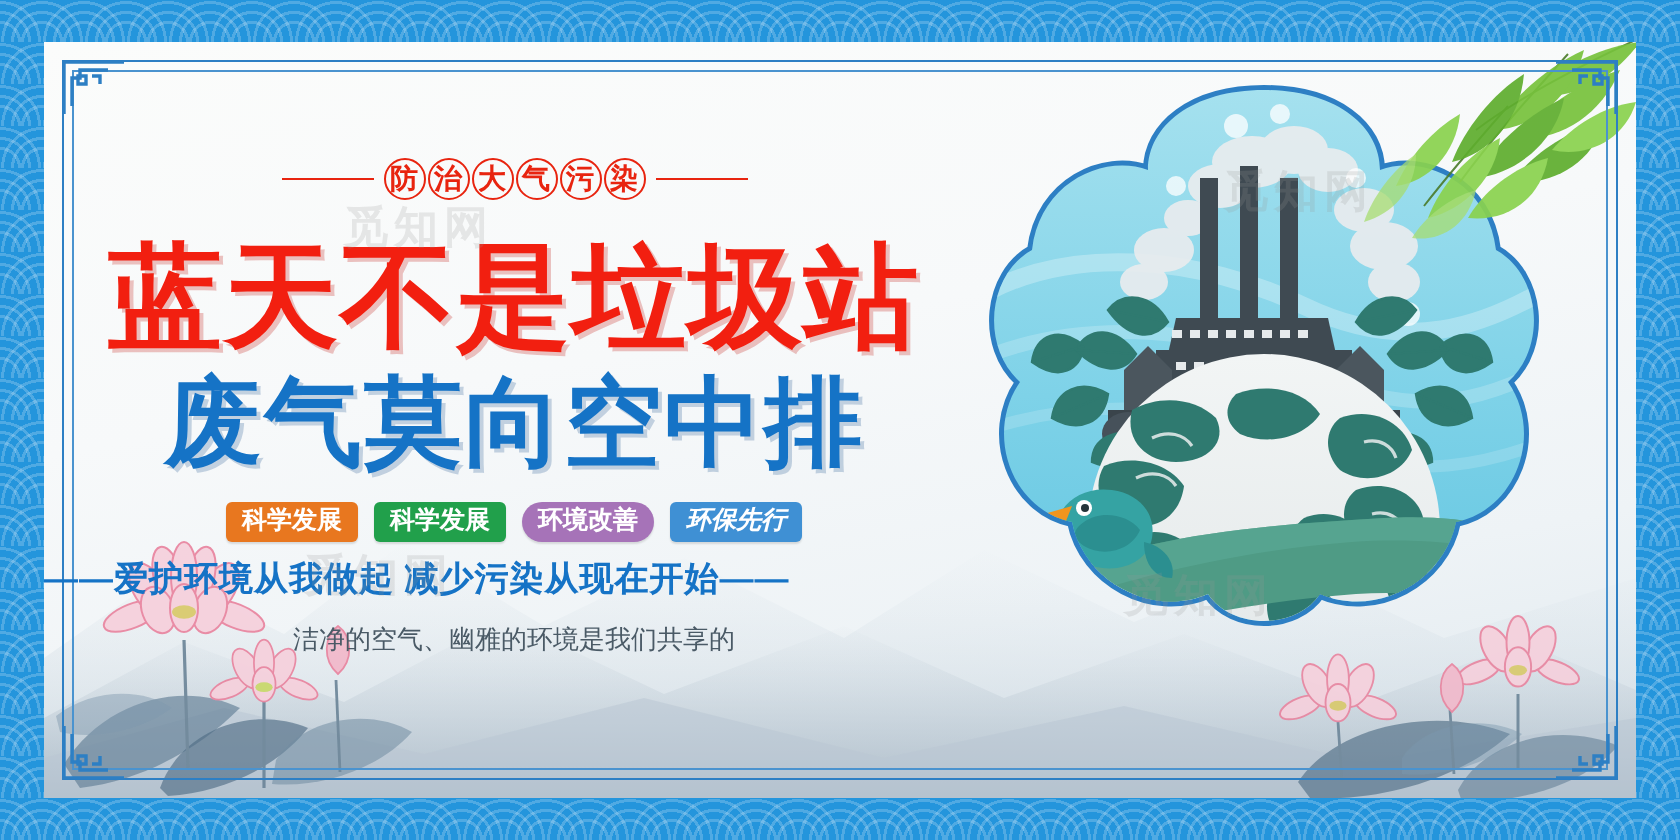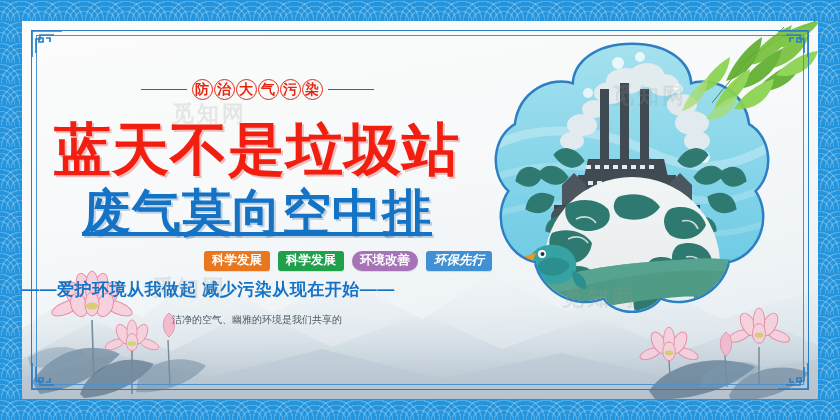--- a/index.html
+++ b/index.html
@@ -70,37 +70,37 @@
     top:97px; font-size:57px; line-height:62px; color:#f21f10;
     text-shadow:2px 2px 0 rgba(190,20,10,.25);
   }
   .headline2 {
     top:163px; font-size:49px; line-height:56px; color:#1573c6;
     text-shadow:2px 2px 0 rgba(10,70,130,.22);
   }
 
   .tags {
     position:absolute; left:0; top:230px; width:470px;
-    display:flex; justify-content:flex-end; gap:8px;
+    display:flex; justify-content:center; gap:8px;
   }
   .tag {
     padding:2px 8px 3px; border-radius:3px; color:#fff;
     font-size:12.5px; font-weight:bold; line-height:15px; white-space:nowrap;
     box-shadow:0 1px 1px rgba(0,0,0,.12);
   }
 
   .slogan {
     position:absolute; left:0; top:257px; width:470px;
     text-align:left; color:#1573c6; font-size:17px; font-weight:bold;
     letter-spacing:.5px; white-space:nowrap;
   }
 
   .subtext {
     position:absolute; left:0; top:288px; width:470px;
-    text-align:center; color:#4a5a66; font-size:10px; line-height:21px;
+    text-align:center; color:#4a5a66; font-size:13px; line-height:21px;
   }
   .subtext div { white-space:nowrap; }
 
   
   #illo { position:absolute; left:470px; top:12px; width:280px; height:290px; }
 
   
   #bamboo { position:absolute; right:-6px; top:-4px; width:190px; height:110px; }
 
   
@@ -456,21 +456,21 @@
           <span class="rt-ch" style="color: rgb(232, 36, 15); border-color: rgb(232, 36, 15);">治</span>
           <span class="rt-ch" style="color: rgb(232, 36, 15); border-color: rgb(232, 36, 15);">大</span>
           <span class="rt-ch" style="color: rgb(232, 36, 15); border-color: rgb(232, 36, 15);">气</span>
           <span class="rt-ch" style="color: rgb(232, 36, 15); border-color: rgb(232, 36, 15);">污</span>
           <span class="rt-ch" style="color: rgb(232, 36, 15); border-color: rgb(232, 36, 15);">染</span>
         </span>
         <span class="rt-line" style="background: rgb(232, 36, 15);"></span>
       </div>
 
       <div class="headline1" style="color: rgb(242, 31, 16);">蓝天不是垃圾站</div>
-      <div class="headline2" style="color: rgb(21, 115, 198); text-decoration: underline;">废气莫向空中排</div>
+      <div class="headline2" style="color: rgb(21, 115, 198);">废气莫向空中排</div>
 
       <div class="tags">
         <span class="tag" style="background: rgb(232, 119, 31);">科学发展</span>
         <span class="tag" style="background: rgb(33, 160, 75);">科学发展</span>
         <span class="tag" style="background: rgb(166, 115, 184); border-radius: 10px;">环境改善</span>
         <span class="tag" style="background: rgb(63, 144, 212); font-style: italic;">环保先行</span>
       </div>
 
       <div class="slogan" style="color: rgb(21, 115, 198);">——爱护环境从我做起  减少污染从现在开始——</div>
 

